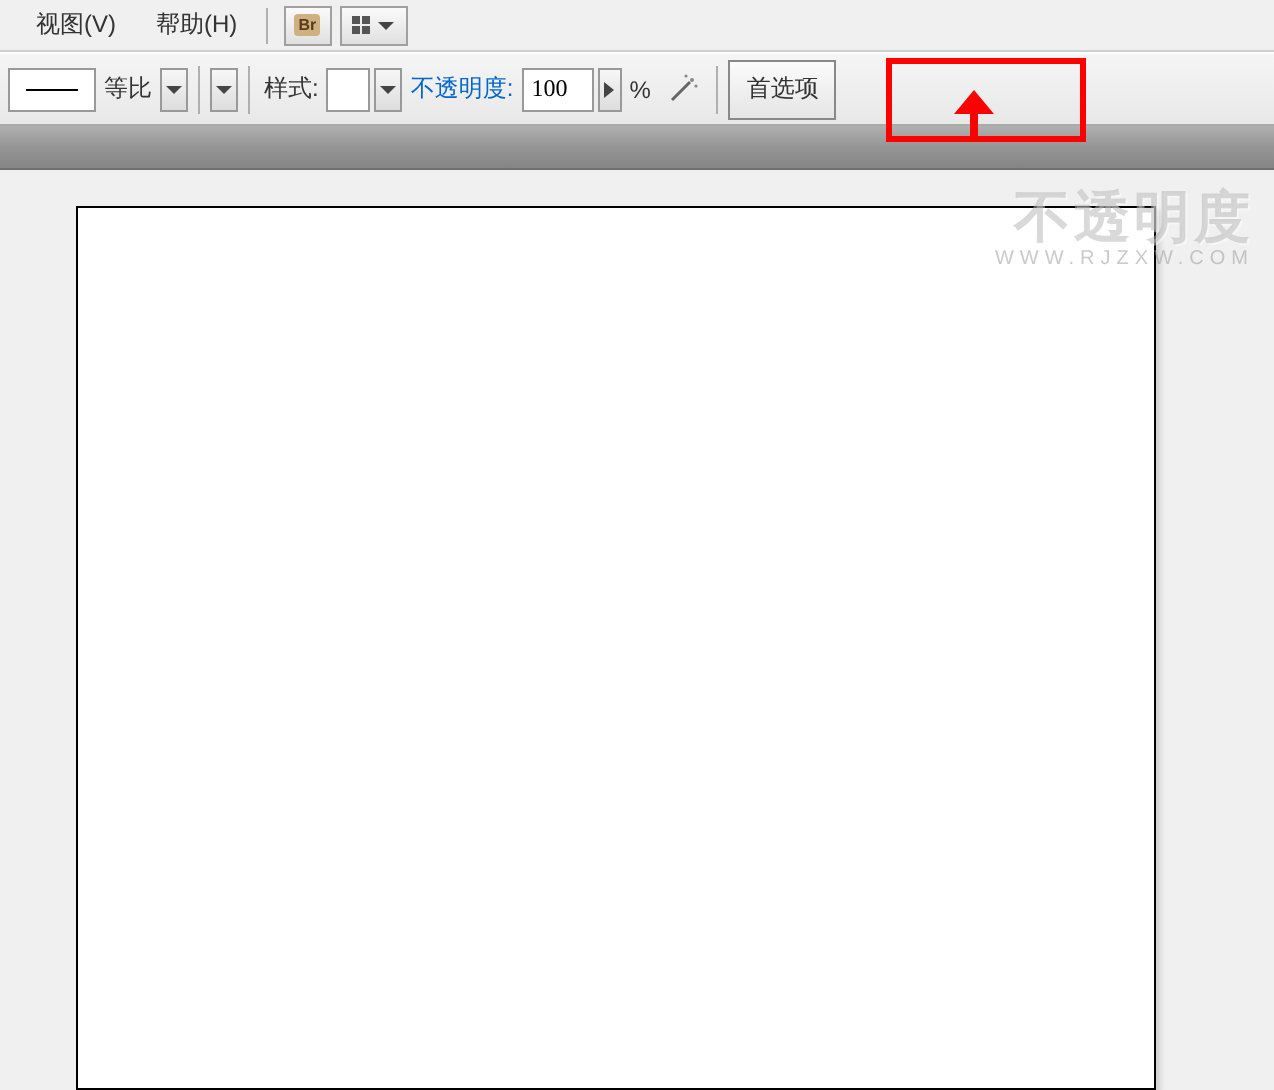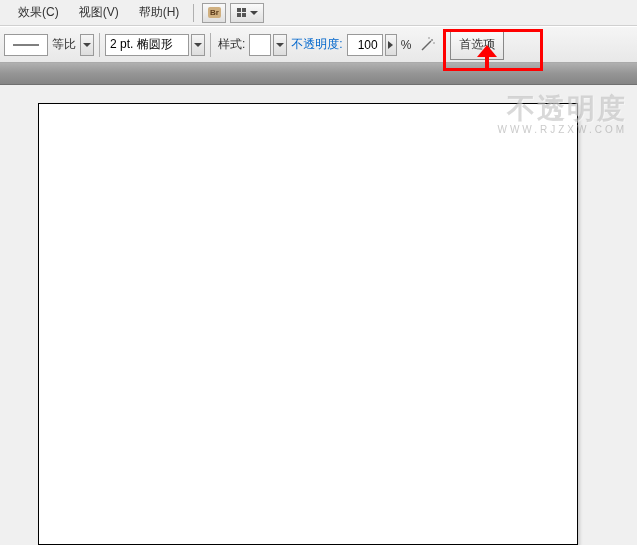--- a/index.html
+++ b/index.html
@@ -211,21 +211,20 @@
       height: 0;
       border-left: 4px solid transparent;
       border-right: 4px solid transparent;
       border-top: 4px solid #444;
     }
   </style>
 </head>
 <body>
 
 <div class="menubar">
-  <div class="menu-item">效果(C)</div>
   <div class="menu-item">视图(V)</div>
   <div class="menu-item">帮助(H)</div>
   <div class="menu-sep"></div>
   <div class="toolbar-small-btn">
     <span class="br-badge">Br</span>
   </div>
   <div class="toolbar-small-btn" style="width:34px;">
     <div class="grid-icon">
       <span></span>
         <span></span>
@@ -240,34 +239,31 @@
   <div class="ctrl-field" style="width:44px;justify-content:center;">
     <svg width="30" height="8">
         <line x1="2" y1="4" x2="28" y2="4" stroke="#000" stroke-width="1"></line>
       </svg>
   </div>
   <span class="ctrl-label">等比</span>
   <div class="ctrl-dropdown">
       <div class="chevron-down"></div>
     </div>
   <div class="v-sep"></div>
-  <div class="ctrl-field" style="width:84px;">
-    <span>2 pt. 椭圆形</span>
-  </div>
   <div class="ctrl-dropdown">
       <div class="chevron-down"></div>
     </div>
   <div class="v-sep"></div>
   <span class="ctrl-label">样式:</span>
   <div class="ctrl-swatch"></div>
   <div class="ctrl-dropdown">
       <div class="chevron-down"></div>
     </div>
   <span class="ctrl-link">不透明度:</span>
-  <div class="ctrl-field" style="width:36px;justify-content:flex-end;">
+  <div class="ctrl-field" style="width:36px;justify-content:flex-start;font-family:Liberation Serif, serif;">
     <span>100</span>
   </div>
   <div class="ctrl-dropdown" style="width:12px;">
     <svg width="5" height="8">
         <polygon points="0,0 5,4 0,8" fill="#444"></polygon>
       </svg>
   </div>
   <span class="ctrl-label">%</span>
   <div class="wand-icon">
     <svg width="16" height="16">

